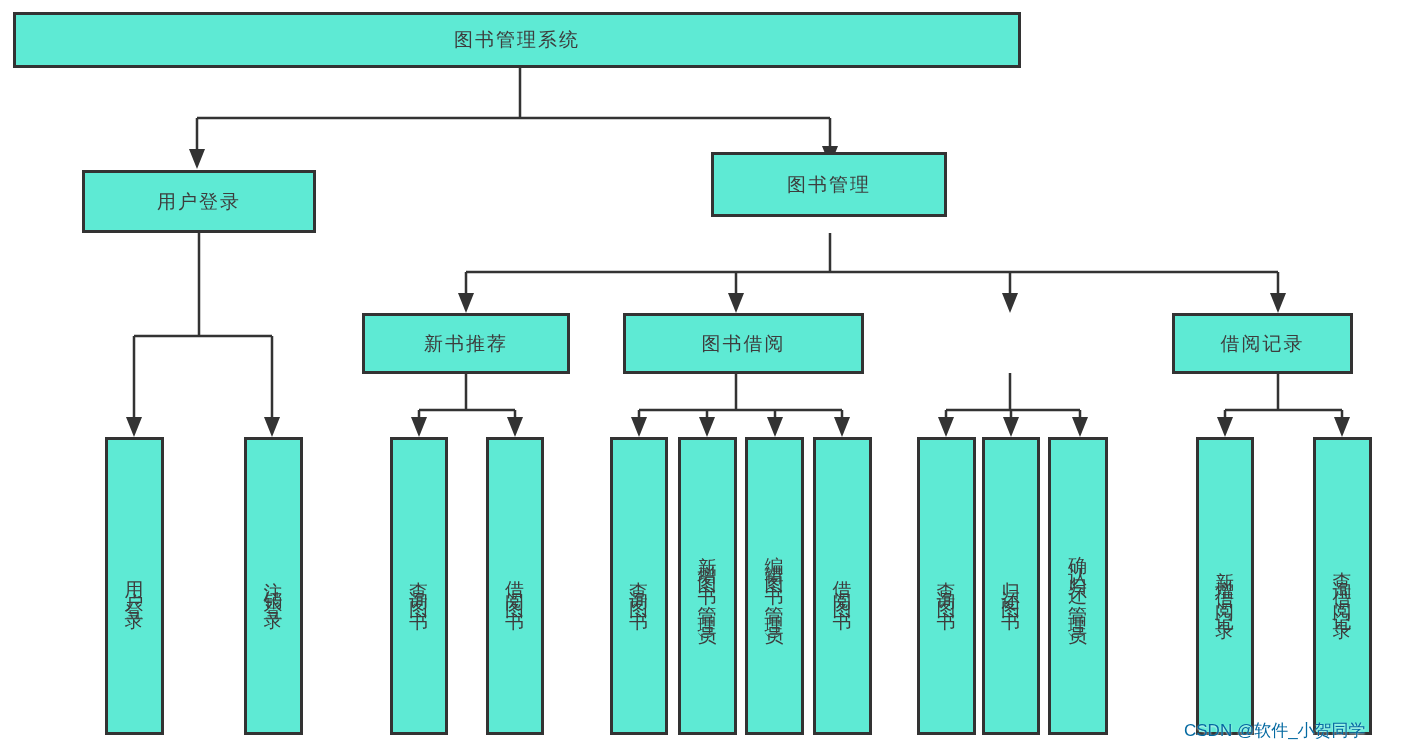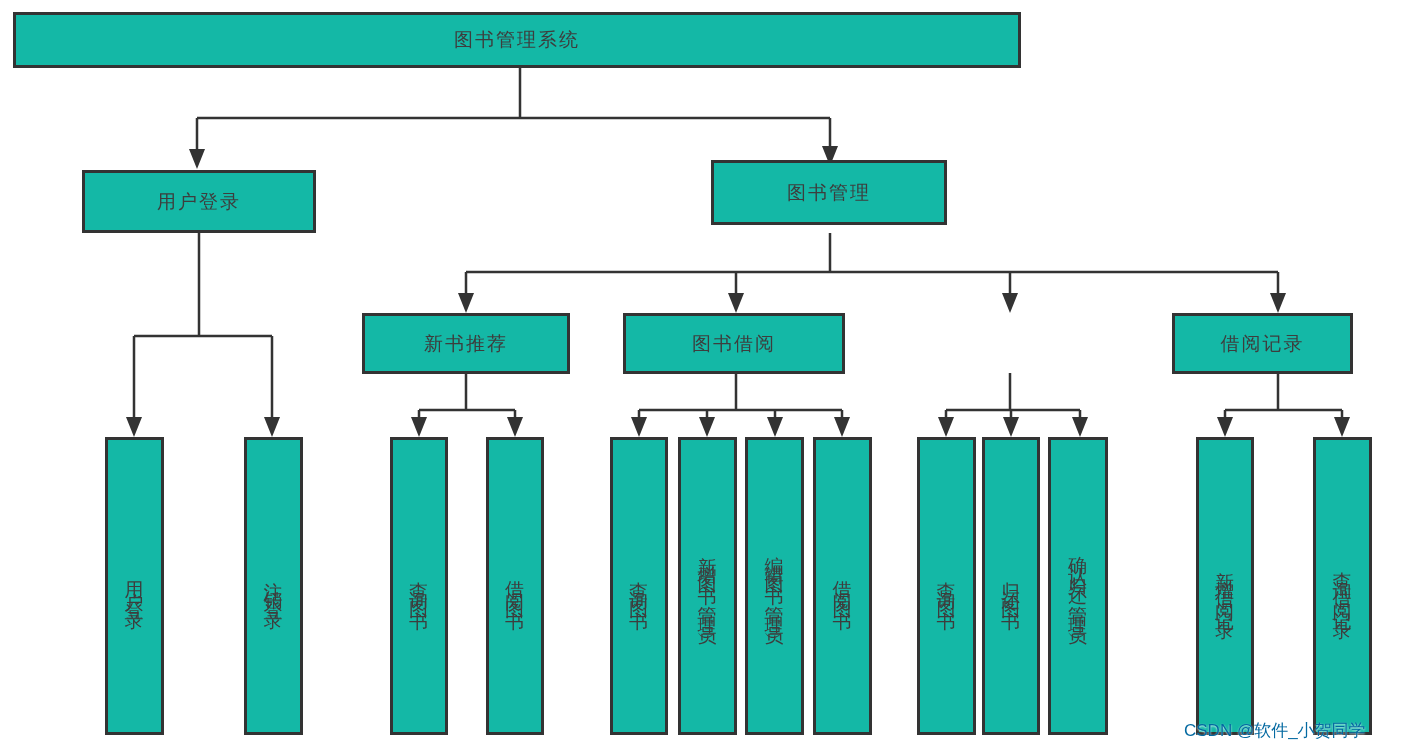--- a/index.html
+++ b/index.html
@@ -2,21 +2,21 @@
 <html><head>
 <meta charset="utf-8">
 <style>
   html,body{margin:0;padding:0;background:#ffffff;}
   .canvas{
     position:relative;width:1405px;height:747px;background:#ffffff;
     font-family:"Liberation Sans","DejaVu Sans",sans-serif;overflow:hidden;
   }
   .connectors{position:absolute;left:0;top:0;width:1405px;height:747px;}
   .node{
-    position:absolute;box-sizing:border-box;border:3px solid #333333;background:#14b8a6;
+    position:absolute;box-sizing:border-box;border:3px solid #333333;background:#5eead4;
     display:flex;align-items:center;justify-content:center;color:#3d3d3d;z-index:2;
   }
   .h-node{font-size:19px;letter-spacing:2px;white-space:nowrap;}
   .v-node span{
     writing-mode:vertical-rl;text-orientation:mixed;
     font-size:19px;line-height:1;letter-spacing:10px;
   }
   .watermark{
     position:absolute;left:1184px;top:719px;z-index:5;white-space:nowrap;
     font-size:17px;color:#0369a1;text-shadow:0 1px 2px rgba(255,255,255,0.9);
@@ -90,28 +90,28 @@
     </g>
   </svg>
 
   <div class="node h-node" style="left:13px;top:12px;width:1008px;height:56px;">
     <span>图书管理系统</span>
   </div>
 
   <div class="node h-node" style="left:82px;top:170px;width:234px;height:63px;">
     <span>用户登录</span>
   </div>
-  <div class="node h-node" style="left:711px;top:160px;width:236px;height:65px;">
+  <div class="node h-node" style="left:711px;top:152px;width:236px;height:65px;">
     <span>图书管理</span>
   </div>
 
   <div class="node h-node" style="left:362px;top:313px;width:208px;height:61px;">
     <span>新书推荐</span>
   </div>
-  <div class="node h-node" style="left:623px;top:313px;width:222px;height:61px;">
+  <div class="node h-node" style="left:623px;top:313px;width:241px;height:61px;">
     <span>图书借阅</span>
   </div>
   <div class="node h-node" style="left:1172px;top:313px;width:181px;height:61px;">
     <span>借阅记录</span>
   </div>
 
   <div class="node v-node" style="left:105px;top:437px;width:59px;height:298px;">
     <span>用户登录</span>
   </div>
   <div class="node v-node" style="left:244px;top:437px;width:59px;height:298px;">

